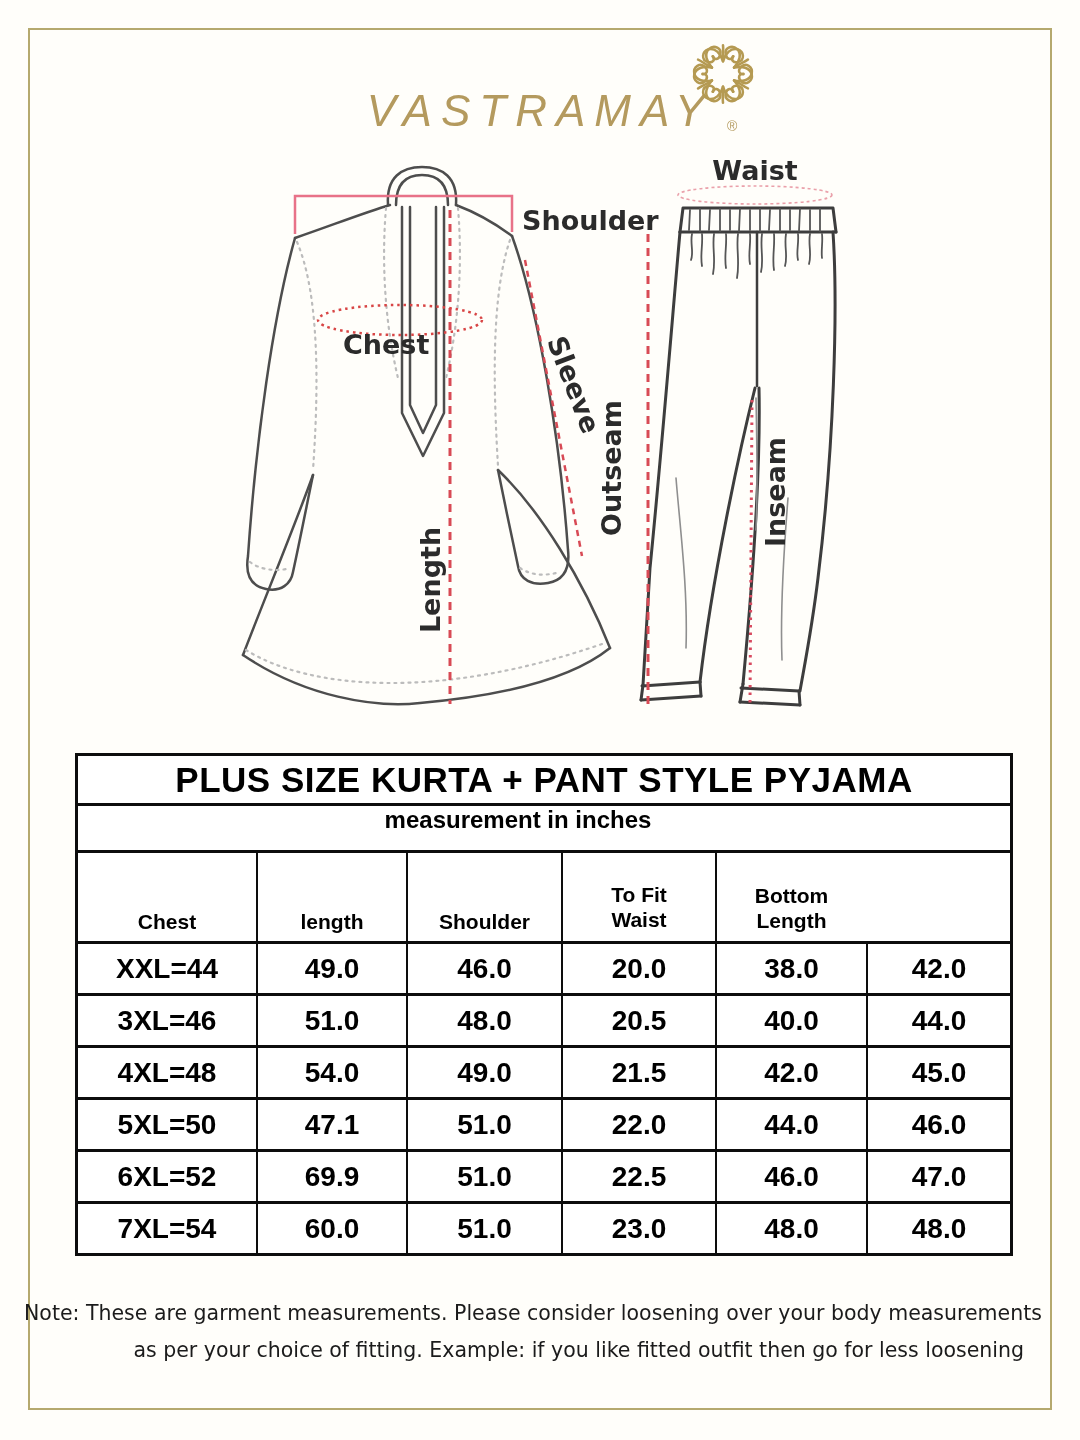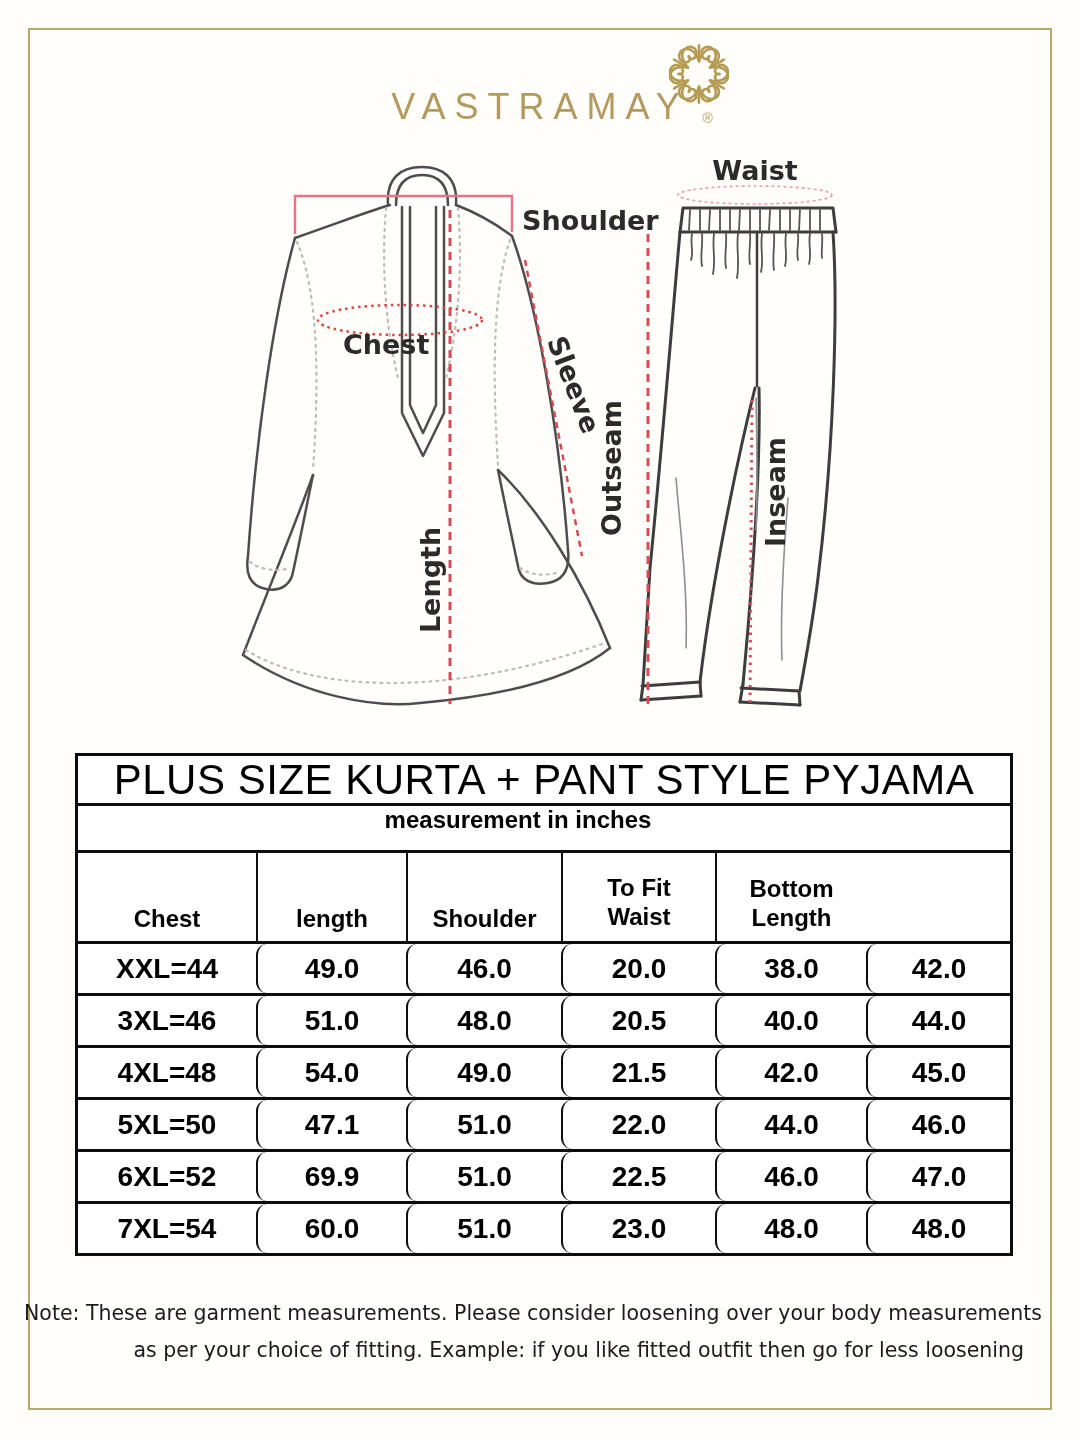--- a/index.html
+++ b/index.html
@@ -4,46 +4,46 @@
 <title>Size Chart</title>
 <style>
   html,body{margin:0;padding:0;background:#ffffff;}
   .page{position:relative;width:1080px;height:1440px;background:#fffefa;overflow:hidden;
         font-family:"Liberation Sans", sans-serif;color:#000;}
   .frame{position:absolute;left:28px;top:28px;right:28px;bottom:30px;border:2px solid #b5a96e;pointer-events:none;}
 
   
   .logo{position:absolute;top:86px;left:0;width:100%;text-align:center;}
   .logo-inner{position:relative;display:inline-block;}
-  .logo-text{font-size:36px;font-weight:400;letter-spacing:9px;color:#b49a5e;white-space:nowrap;}
+  .logo-text{font-size:44px;font-weight:400;letter-spacing:9px;color:#b49a5e;white-space:nowrap;font-style:italic;}
   .reg{position:absolute;right:-24px;bottom:2px;font-size:14px;color:#b49a5e;}
   .ornament{position:absolute;top:-52px;right:-52px;width:84px;height:80px;}
 
   
   .dlabel{font-family:"DejaVu Sans", sans-serif;font-size:27px;font-weight:600;fill:#2b2b2b;}
 
   
   .chart{position:absolute;left:75px;top:753px;width:938px;border:3px solid #0d0d0d;background:#fff;
          box-sizing:border-box;display:flex;flex-direction:column;}
   .t-title{height:47px;border-bottom:3px solid #0d0d0d;display:flex;align-items:center;justify-content:center;
-           font-size:42px;font-weight:normal;letter-spacing:.5px;}
+           font-size:35px;font-weight:bold;letter-spacing:.5px;}
   .t-sub{height:44px;border-bottom:3px solid #0d0d0d;display:flex;align-items:flex-start;justify-content:center;
          font-size:24px;font-weight:bold;transform:none;}
   .t-sub span{transform:translateX(-26px);}
   .grid{display:grid;grid-template-columns:178px 150px 155px 154px 151px 144px;}
   .hrow{height:88px;border-bottom:3px solid #0d0d0d;}
   .hcell{border-left:2.5px solid #0d0d0d;display:flex;flex-direction:column;align-items:center;
-         justify-content:flex-end;padding-bottom:7px;font-size:24px;font-weight:bold;line-height:1.2;box-sizing:border-box;}
+         justify-content:flex-end;padding-bottom:7px;font-size:21px;font-weight:bold;line-height:1.2;box-sizing:border-box;}
   .hcell:first-child{border-left:none;}
   .hcell.two-mid{justify-content:flex-end;padding-bottom:9px;}
   .hcell.two-spread{padding-top:6px;padding-bottom:8px;}
   .drow{height:49px;border-bottom:3px solid #0d0d0d;}
   .drow:last-child{border-bottom:none;}
   .dcell{border-left:2.5px solid #0d0d0d;display:flex;align-items:center;justify-content:center;
-         font-size:28px;font-weight:bold;box-sizing:border-box;border-radius:11px;}
+         font-size:28px;font-weight:bold;box-sizing:border-box;}
   .dcell:first-child{border-left:none;}
 
   
   .note{position:absolute;left:24px;top:1295px;width:1000px;text-align:right;
         font-family:"DejaVu Sans", sans-serif;font-size:20.5px;line-height:37px;color:#1b1b1b;}
   .note div{white-space:nowrap;}
 </style>
 </head>
 <body>
 

